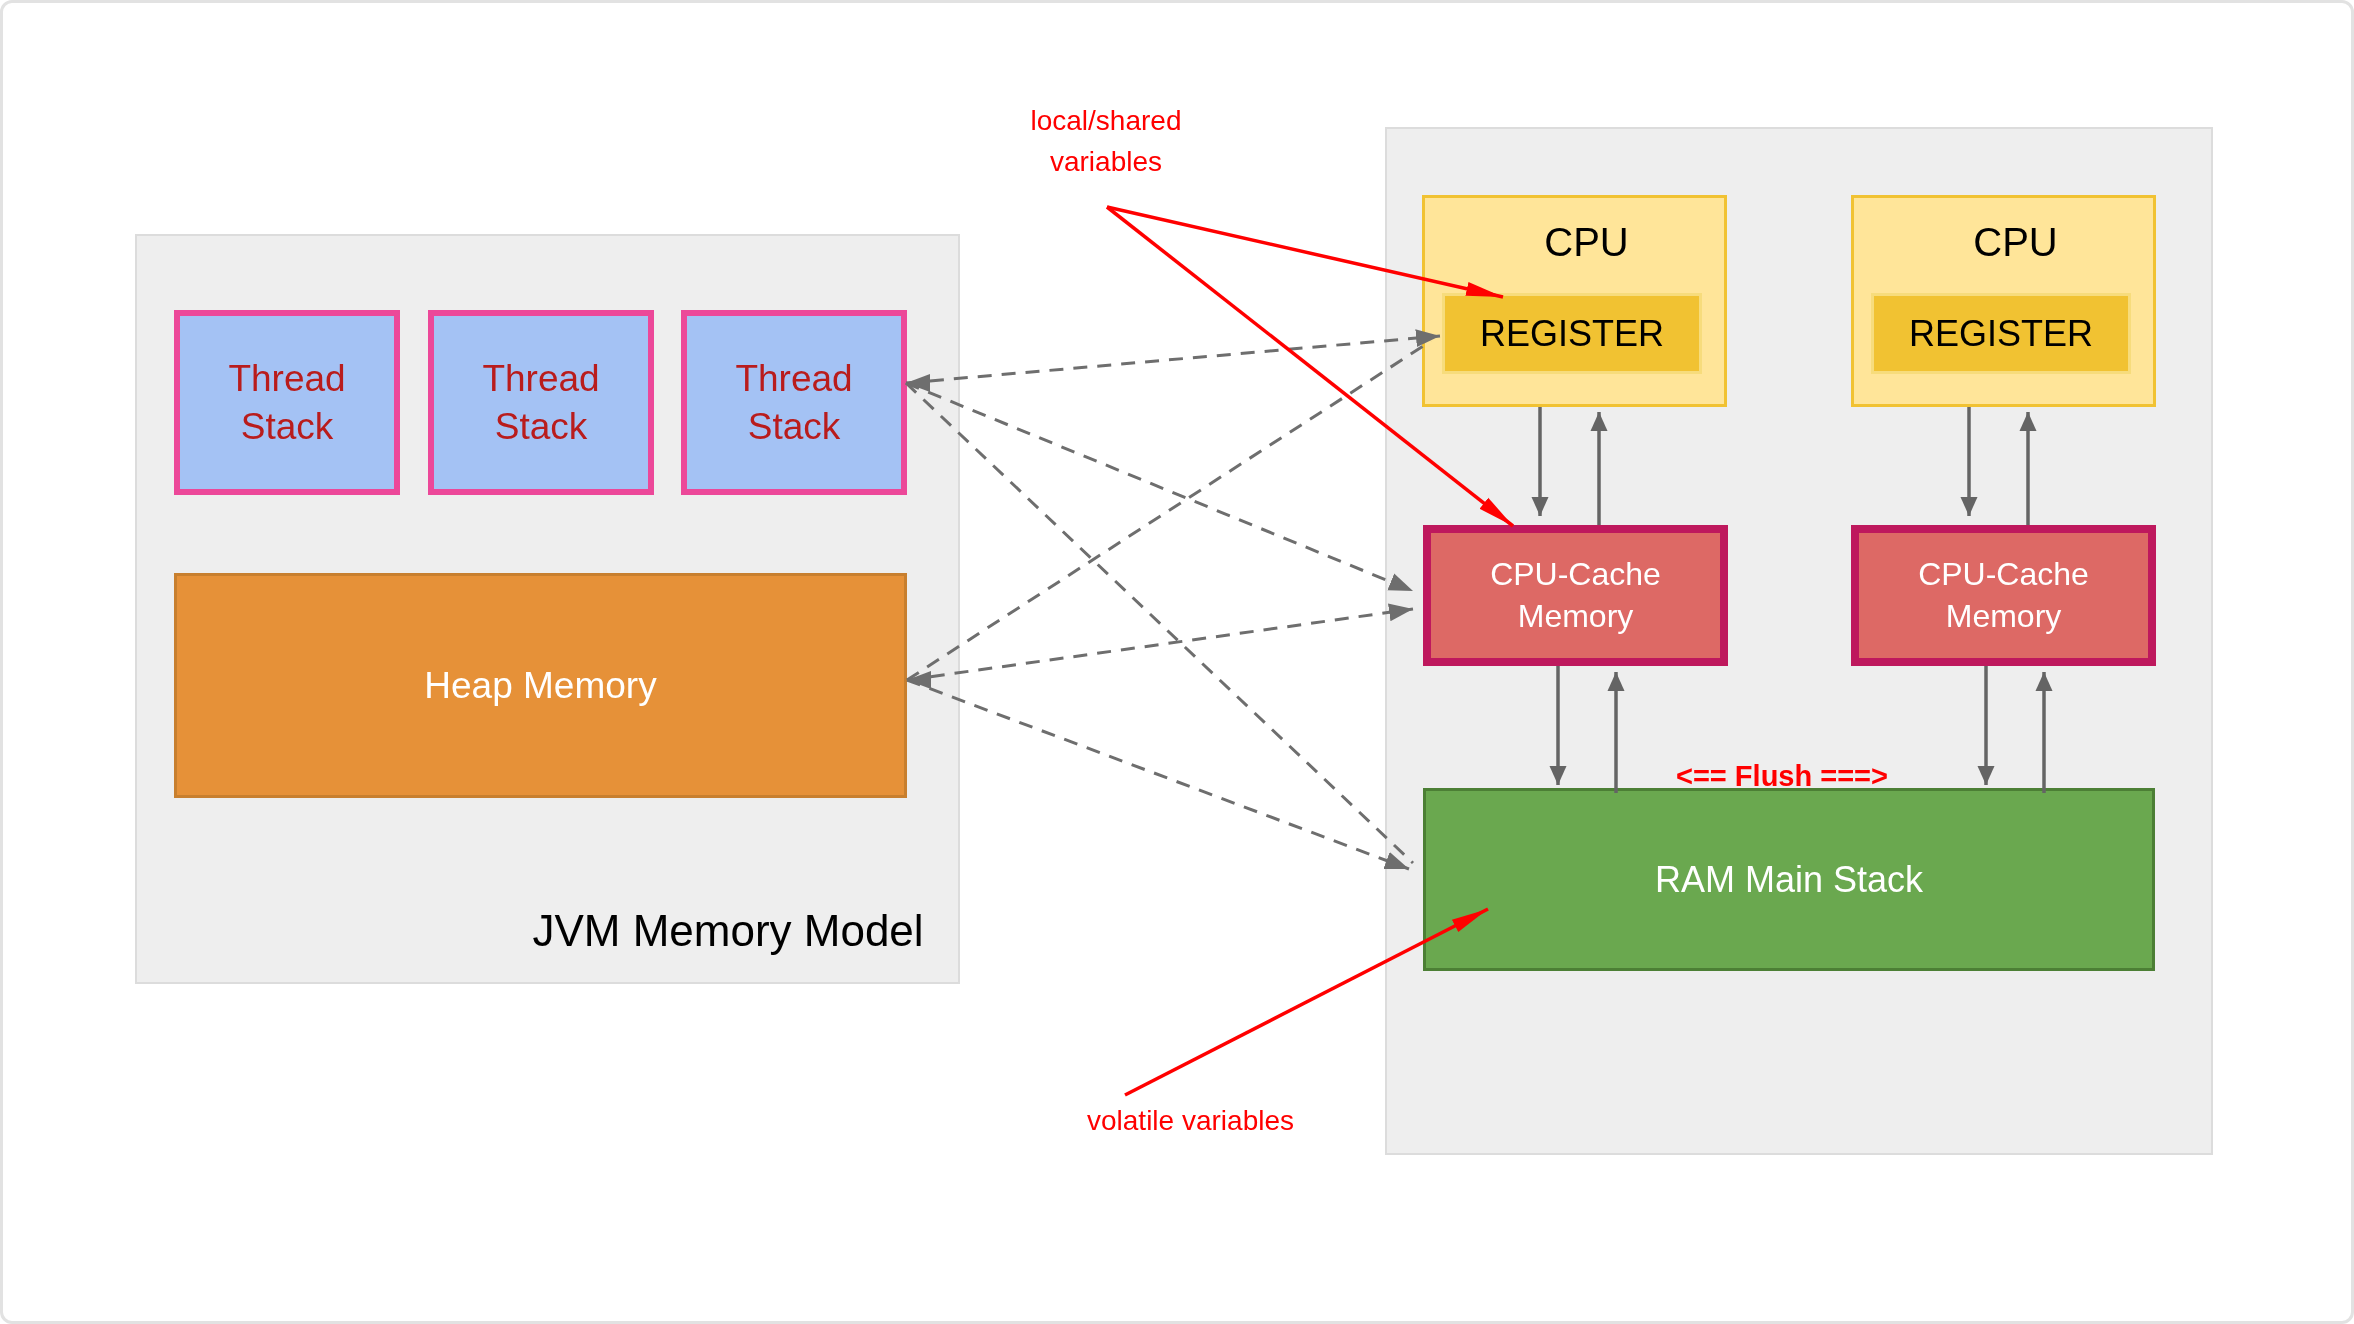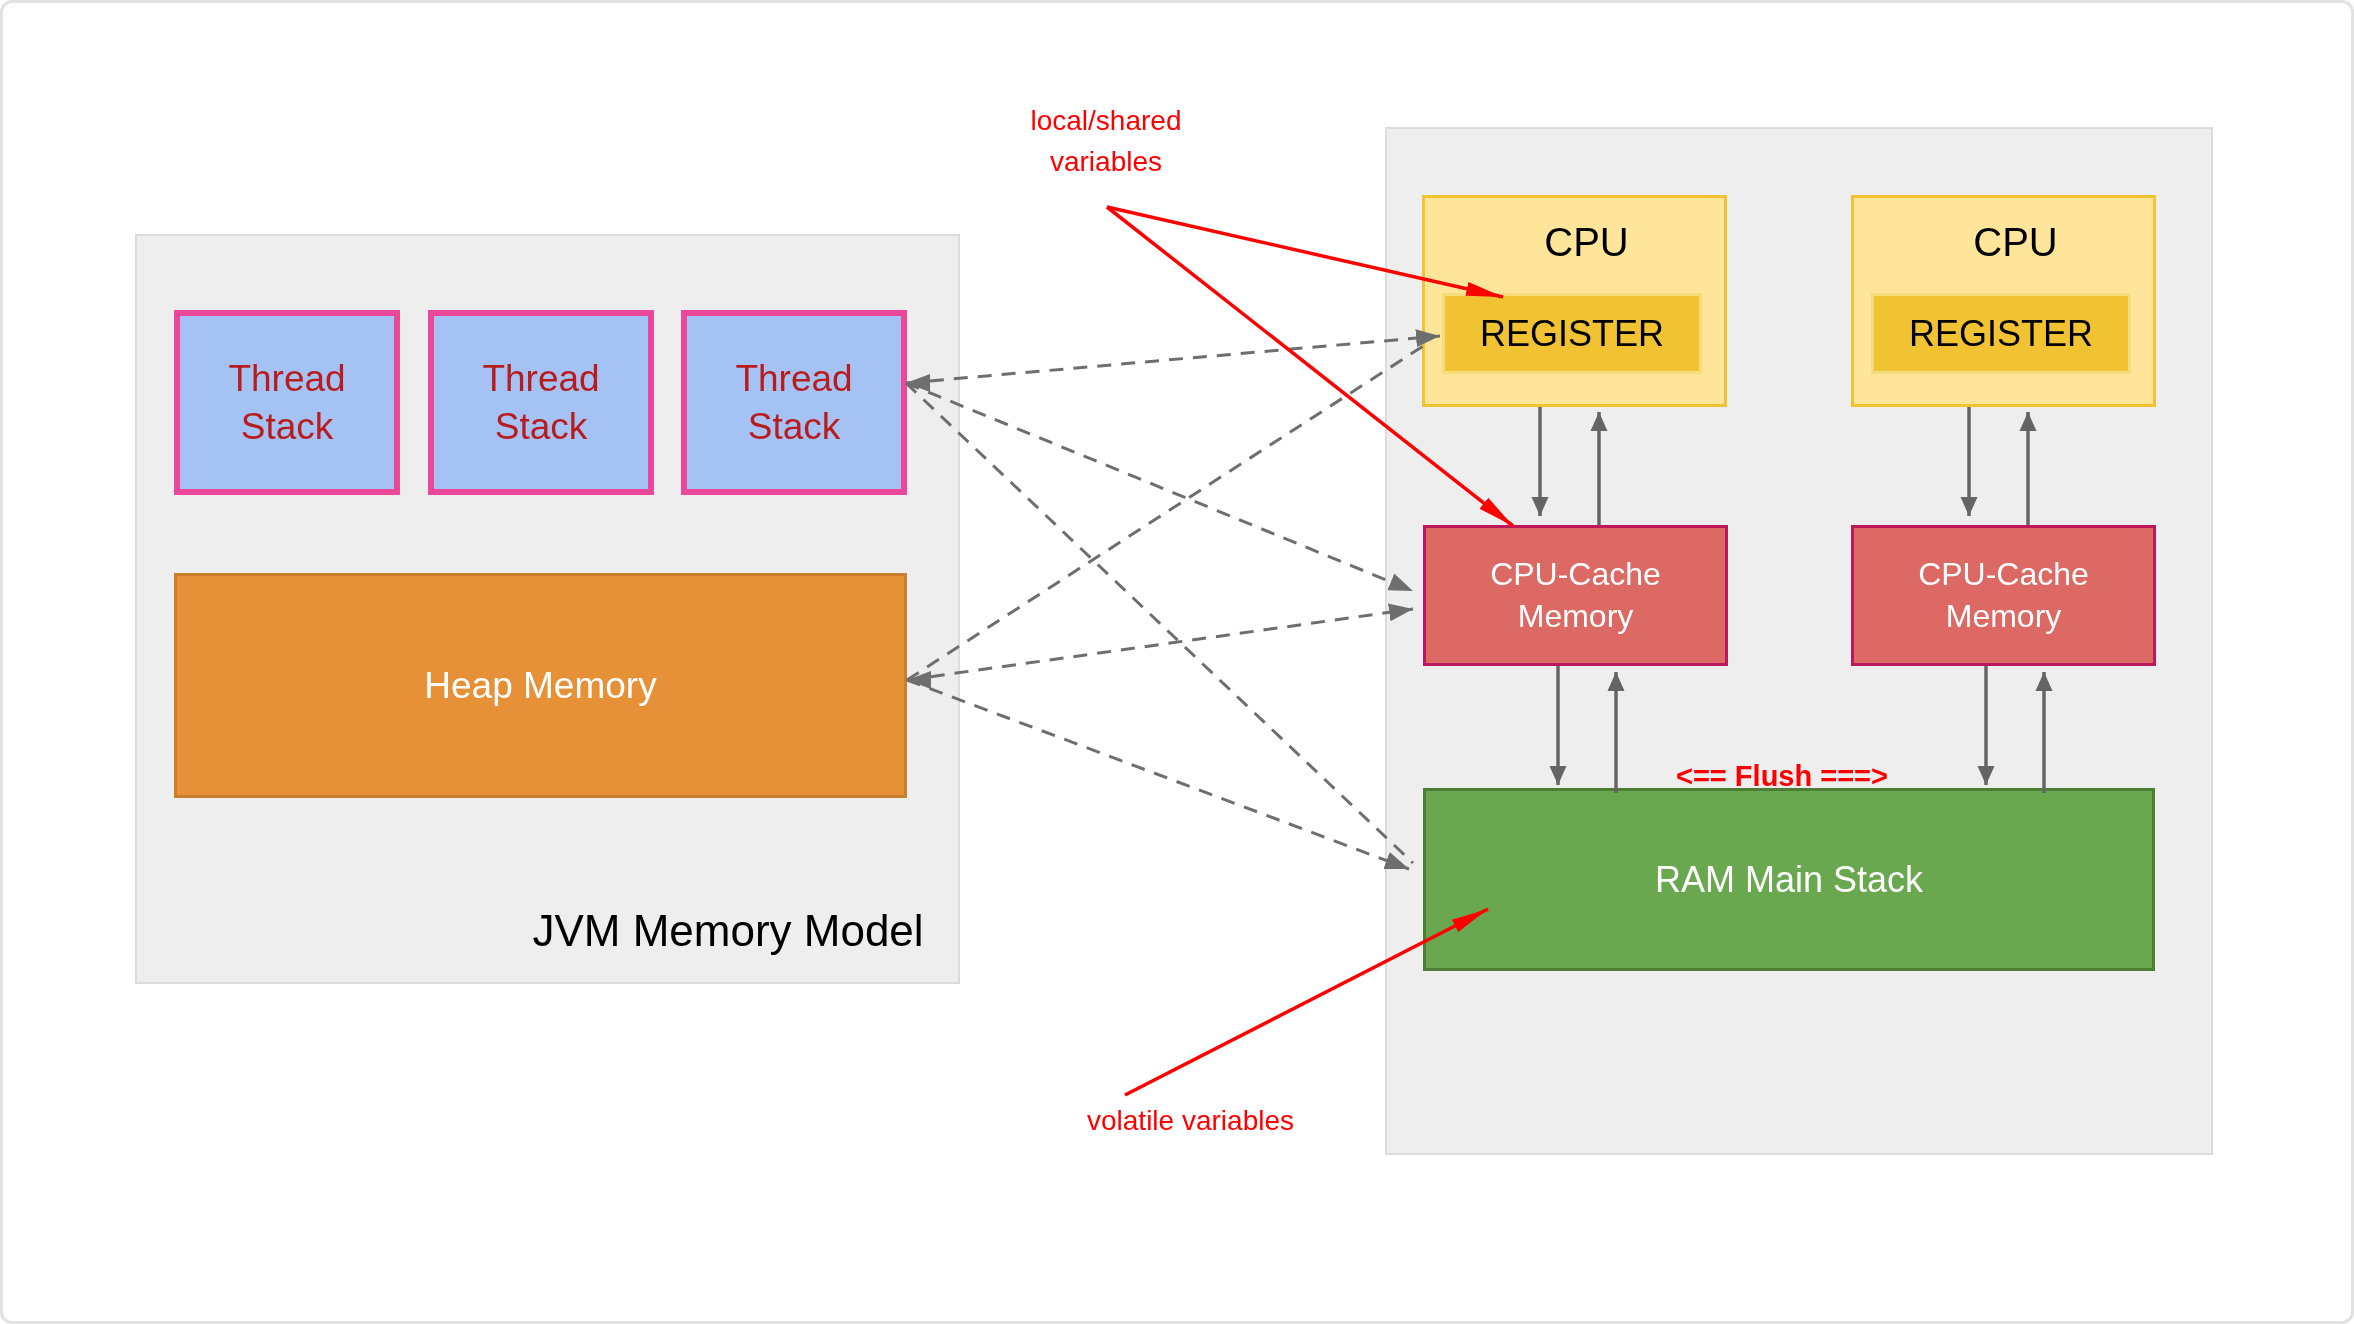--- a/index.html
+++ b/index.html
@@ -34,21 +34,21 @@
   }
   #cpu-box-1 { left:1419px; } #cpu-box-2 { left:1848px; }
   .cpu-label { position:absolute; left:0; top:22px; width:100%; text-align:center; font-size:40px; color:#000000;margin-left:12px; }
   .register {
     position:absolute; left:17px; top:95px; width:254px; height:75px;
     background:#f1c232; border:3px solid #f7dc7c;
     font-size:36px; color:#000000;
   }
   .cache {
     top:522px; width:305px; height:141px;
-    background:#dd6965; border:3px solid #be185d;
+    background:#dd6965; border:8px solid #be185d;
     color:#ffffff; font-size:32px; line-height:1.3;
   }
   #cache-1 { left:1420px; } #cache-2 { left:1848px; }
   #ram {
     left:1420px; top:785px; width:732px; height:183px;
     background:#6aa84f; border:3px solid #4c7f35;
     color:#ffffff; font-size:36px;
   }
   #cpu-title { left:1972px; top:1063px; transform:translateX(-50%); font-size:44px; color:#000000; white-space:nowrap; }
 

